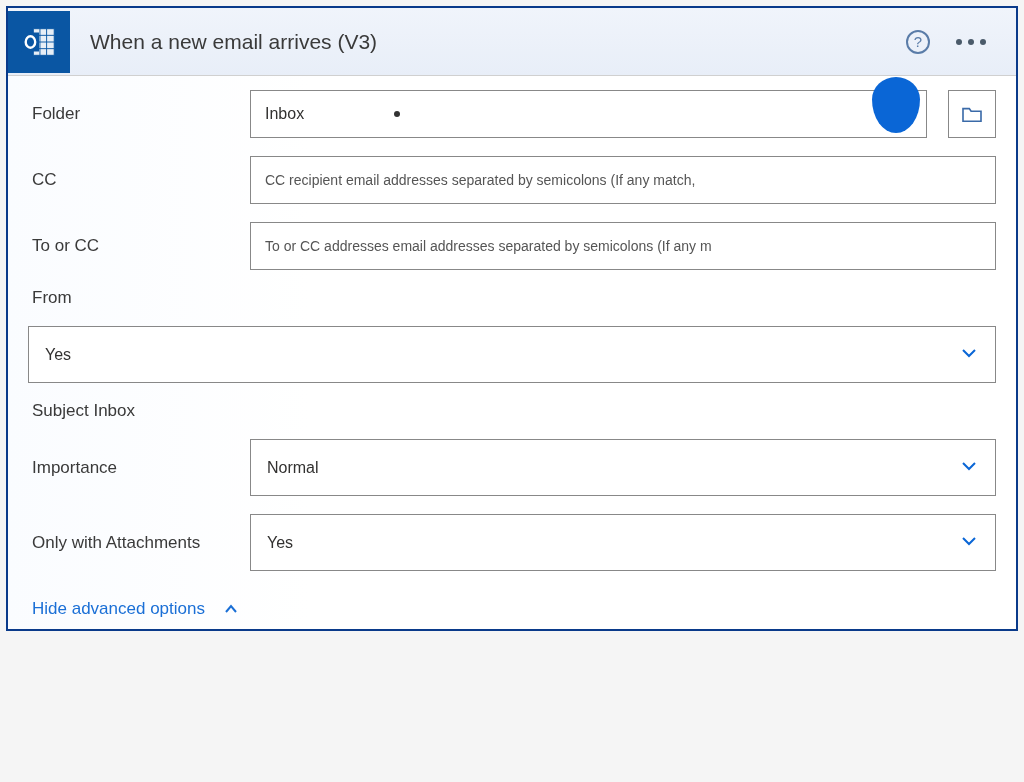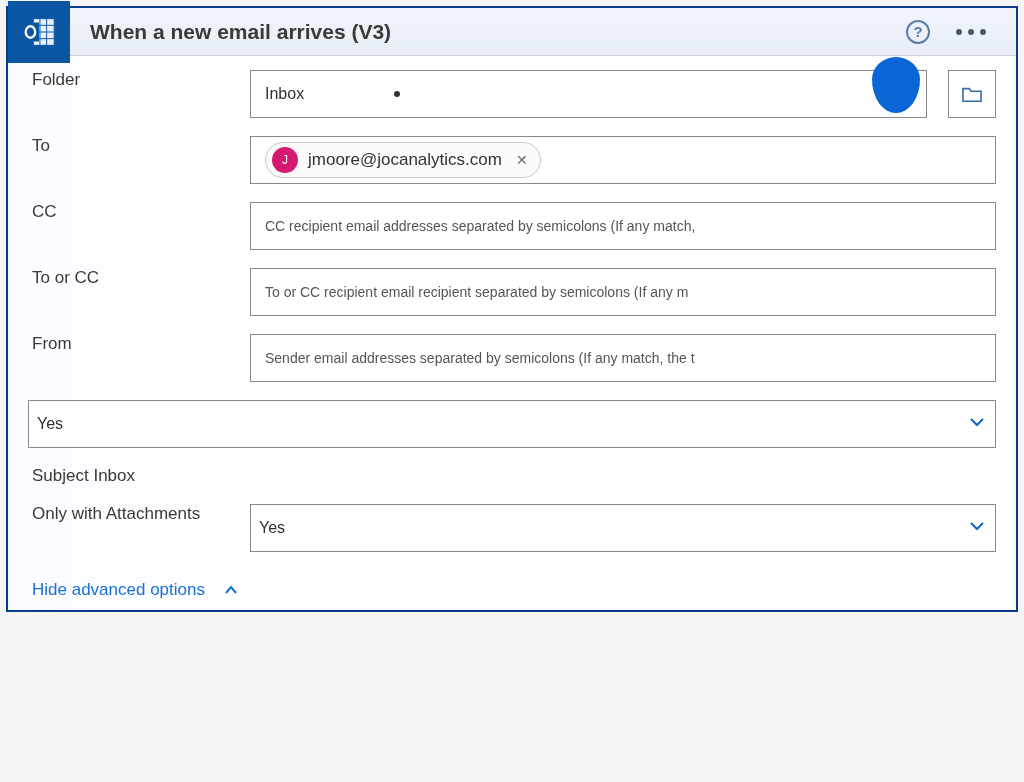--- a/index.html
+++ b/index.html
@@ -11,24 +11,23 @@
     color: #323130;
   }
   .card {
     width: 1012px;
     border: 2px solid #0a3a8a;
     background: #fff;
   }
   .card-header {
     display: flex;
     align-items: center;
-    height: 48px;
+    height: 68px;
     background: linear-gradient(to bottom, #f0f4fb, #e8eef8);
     border-bottom: 1px solid #d0d0d0;
-    font-weight: bold;
   }
   .app-icon-box {
     width: 62px;
     height: 62px;
     background: #0a56a3;
     display: flex;
     align-items: center;
     justify-content: center;
   }
   .app-icon-box svg { width: 38px; height: 38px; }
@@ -59,20 +58,21 @@
   }
   .more-icon span {
     width: 6px; height: 6px; background: #4a5a6a; border-radius: 50%;
   }
   .card-body {
     padding: 14px 20px 10px 20px;
     background: linear-gradient(to right, #fafcff 0%, #ffffff 30%);
   }
   .field-row {
     display: flex;
+    align-items: center;
     margin-bottom: 18px;
   }
   .field-label {
     width: 222px;
     font-size: 17px;
     color: #3a3a3a;
     padding-left: 4px;
   }
   .field-control {
     flex: 1;
@@ -150,27 +150,27 @@
     font-size: 14px;
   }
   .placeholder-text {
     color: #555;
     font-size: 14px;
     overflow: hidden;
     white-space: nowrap;
   }
   .select-box {
     flex: 1;
-    height: 48px;
+    height: 57px;
     border: 1px solid #888;
     background: #fff;
     display: flex;
     align-items: center;
     justify-content: space-between;
-    padding: 0 8px;
+    padding: 0 16px;
     cursor: pointer;
   }
   .chevron {
     color: #0a66d6;
   }
   .chevron svg { width: 20px; height: 20px; }
   .advanced-link {
     display: inline-flex;
     align-items: center;
     color: #1a6fd6;
@@ -224,61 +224,44 @@
         </div>
         <div class="folder-picker">
           <svg viewBox="0 0 24 20">
             <path d="M2 4 h7 l2 3 h11 v11 h-20 z" fill="none" stroke="#3a6aa8" stroke-width="1.8"></path>
           </svg>
         </div>
       </div>
     </div>
 
     
-    <div class="field-row">
-      <div class="field-label">To</div>
-      <div class="field-control">
-        <div class="input-box">
-          <span class="chip">
-            <span class="avatar">J</span>
-            <span>jmoore@jocanalytics.com</span>
-            <span class="remove">✕</span>
-          </span>
-        </div>
-      </div>
-    </div>
 
     
     <div class="field-row">
       <div class="field-label">CC</div>
       <div class="field-control">
         <div class="input-box">
           <span class="placeholder-text">CC recipient email addresses separated by semicolons (If any match,</span>
         </div>
       </div>
     </div>
 
     
     <div class="field-row">
       <div class="field-label">To or CC</div>
       <div class="field-control">
         <div class="input-box">
-          <span class="placeholder-text">To or CC recipient email recipient separated by semicolons (If any m</span>
+          <span class="placeholder-text">To or CC addresses email addresses separated by semicolons (If any m</span>
         </div>
       </div>
     </div>
 
     
     <div class="field-row">
       <div class="field-label">From</div>
-      <div class="field-control">
-        <div class="input-box">
-          <span class="placeholder-text">Sender email addresses separated by semicolons (If any match, the t</span>
-        </div>
-      </div>
     </div>
 
     
     <div class="field-row">
       <div class="field-control">
         <div class="select-box">
           <span>Yes</span>
           <span class="chevron">
             <svg viewBox="0 0 20 20">
                 <polyline points="4,7 10,13 16,7" fill="none" stroke="#0a66d6" stroke-width="2"></polyline>
@@ -287,20 +270,33 @@
         </div>
       </div>
     </div>
 
     
     <div class="field-row">
       <div class="field-label">Subject Inbox</div>
     </div>
 
     
+    <div class="field-row">
+      <div class="field-label">Importance</div>
+      <div class="field-control">
+        <div class="select-box">
+          <span>Normal</span>
+          <span class="chevron">
+            <svg viewBox="0 0 20 20">
+                <polyline points="4,7 10,13 16,7" fill="none" stroke="#0a66d6" stroke-width="2"></polyline>
+              </svg>
+          </span>
+        </div>
+      </div>
+    </div>
 
     
     <div class="field-row">
       <div class="field-label">Only with Attachments</div>
       <div class="field-control">
         <div class="select-box">
           <span>Yes</span>
           <span class="chevron">
             <svg viewBox="0 0 20 20">
                 <polyline points="4,7 10,13 16,7" fill="none" stroke="#0a66d6" stroke-width="2"></polyline>

